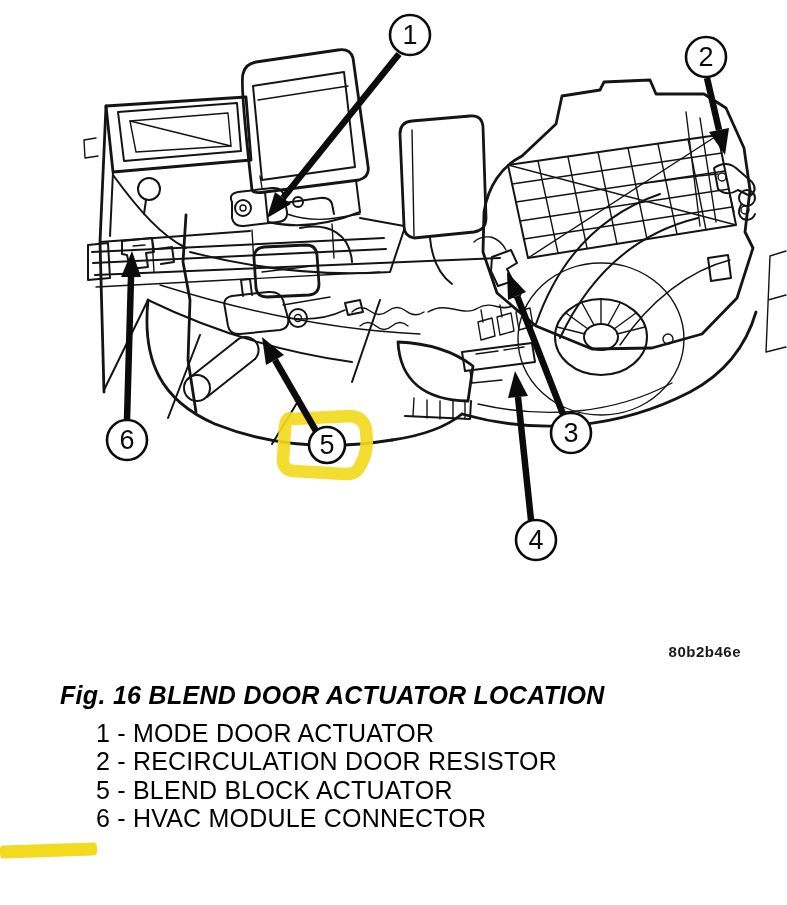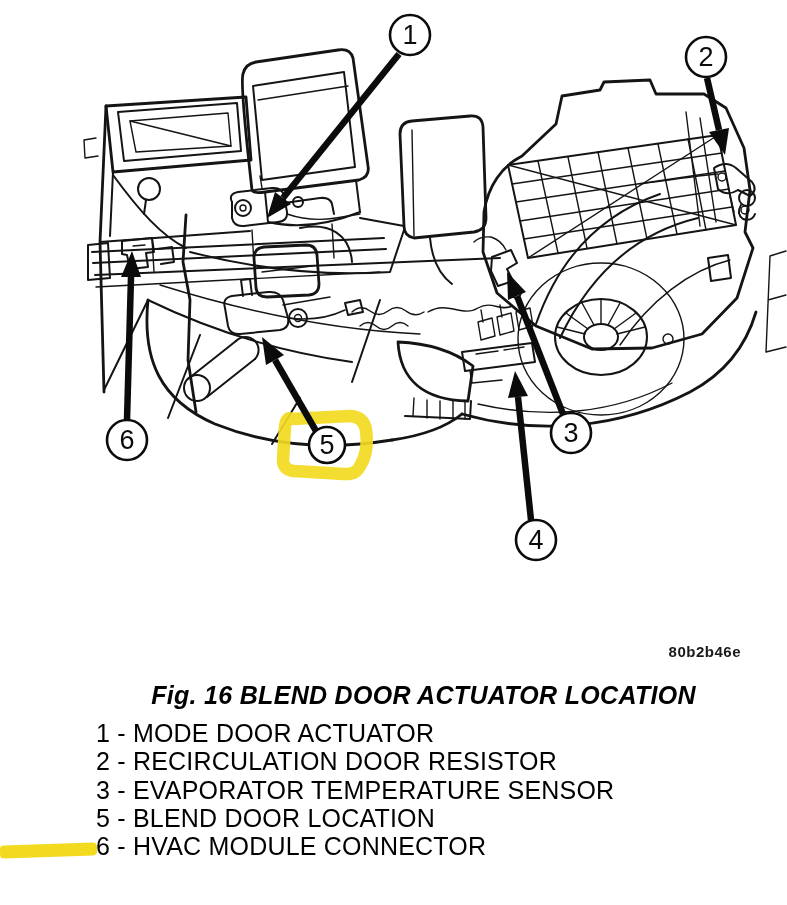--- a/index.html
+++ b/index.html
@@ -11,21 +11,21 @@
   .art{stroke:#141414;fill:none;stroke-width:2;stroke-linecap:round;stroke-linejoin:round;}
   .art .heavy{stroke-width:2.8;}
   .art .thin{stroke-width:1.4;}
   .arrow-shaft{stroke:#0b0b0b;stroke-width:6.5;stroke-linecap:butt;}
   .arrow-head{fill:#0b0b0b;stroke:none;}
   .callout-circle{fill:#ffffff;stroke:#0b0b0b;stroke-width:2.6;}
   .callout-num{font-size:27px;font-weight:500;fill:#0b0b0b;text-anchor:middle;}
   .fig-code{font-size:15px;font-weight:600;fill:#1a1a1a;text-anchor:end;letter-spacing:0.5px;}
   .marker{fill:none;stroke-width:12.5;stroke-linecap:round;stroke-linejoin:round;opacity:0.92;}
   .caption{
-    position:absolute;left:60px;right:0;top:681px;text-align:center;
+    position:absolute;left:60px;right:0;top:681px;text-align:left;
     font-size:25px;font-weight:bold;font-style:italic;letter-spacing:0.3px;white-space:nowrap;
   }
   .legend{position:absolute;left:96px;top:719px;}
   .legend-item{font-size:25px;line-height:28.3px;white-space:pre;letter-spacing:0.2px;}
   .legend-hl{
     position:absolute;left:0;top:844px;width:97px;height:13px;border-radius:4px;
     transform:rotate(-2deg);
   }
 </style>
 </head>
@@ -228,18 +228,17 @@
     <text class="fig-code" x="741" y="657">80b2b46e</text>
   </svg>
 
   <div class="caption">Fig. 16 BLEND DOOR ACTUATOR LOCATION</div>
 
   <div class="legend-hl" style="background:#f2da1e"></div>
 
   <div class="legend">
     <div class="legend-item"><span>1</span><span> - </span><span>MODE DOOR ACTUATOR</span></div>
     <div class="legend-item"><span>2</span><span> - </span><span>RECIRCULATION DOOR RESISTOR</span></div>
-    <div class="legend-item"><span>3</span><span> - </span><span>EVAPORATOR TEMPERATURE SENSOR</span></div>
-    <div class="legend-item"><span>5</span><span> - </span><span>BLEND DOOR LOCATION</span></div>
+    <div class="legend-item"><span>5</span><span> - </span><span>BLEND BLOCK ACTUATOR</span></div>
     <div class="legend-item"><span>6</span><span> - </span><span>HVAC MODULE CONNECTOR</span></div>
   </div>
 
 </div>
 
 </body></html>

